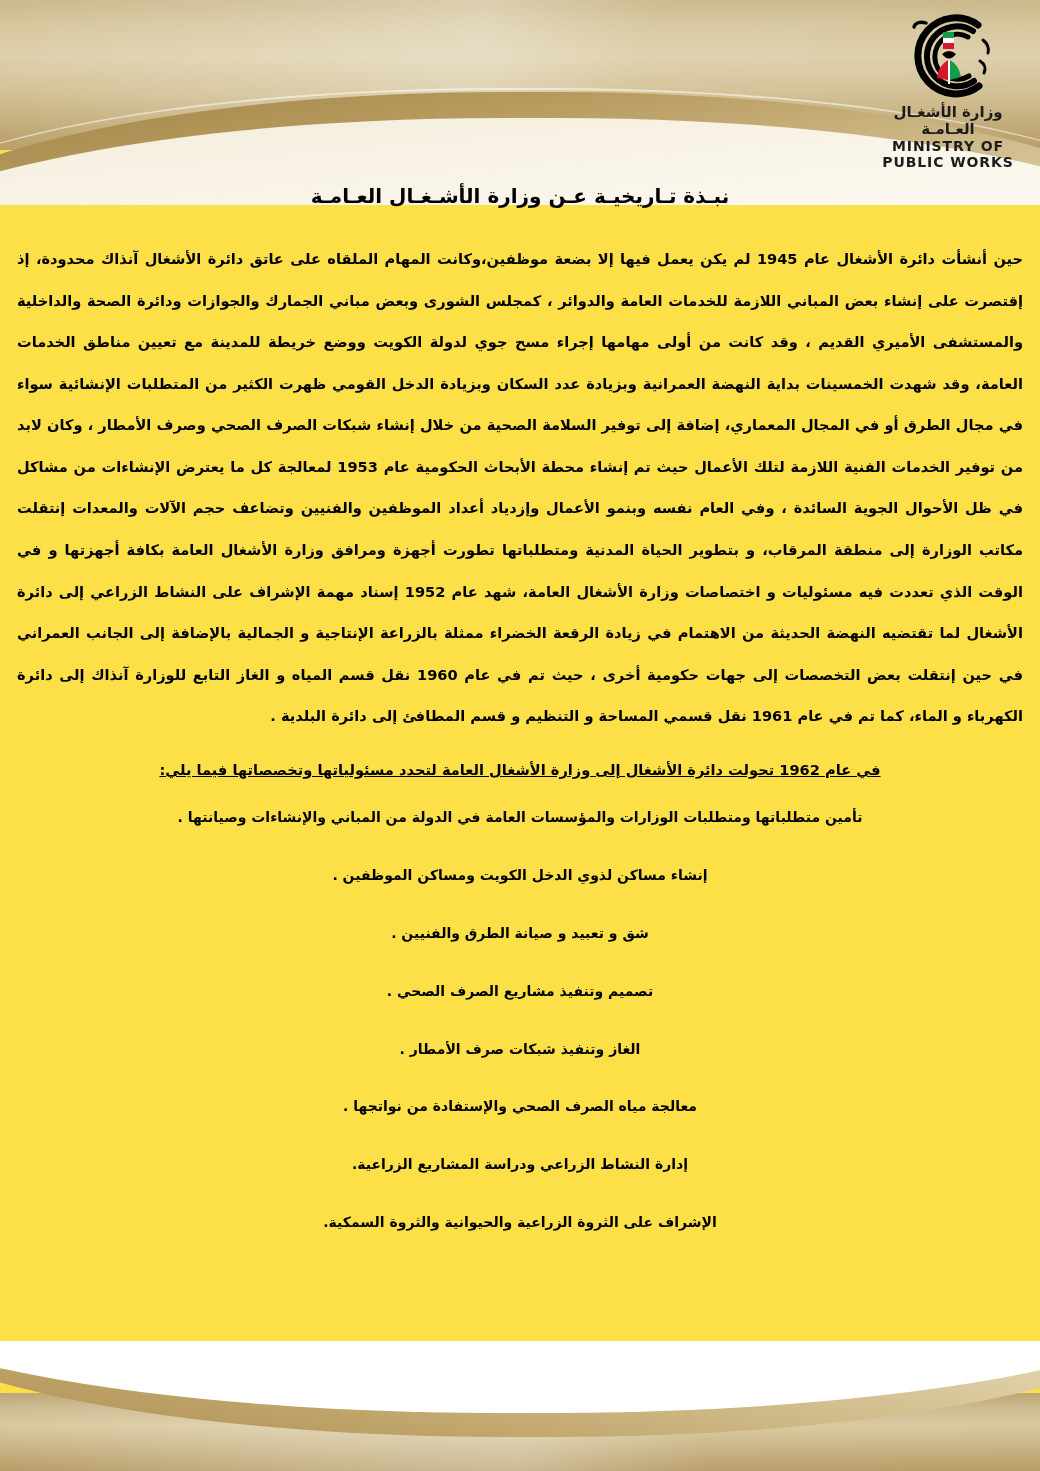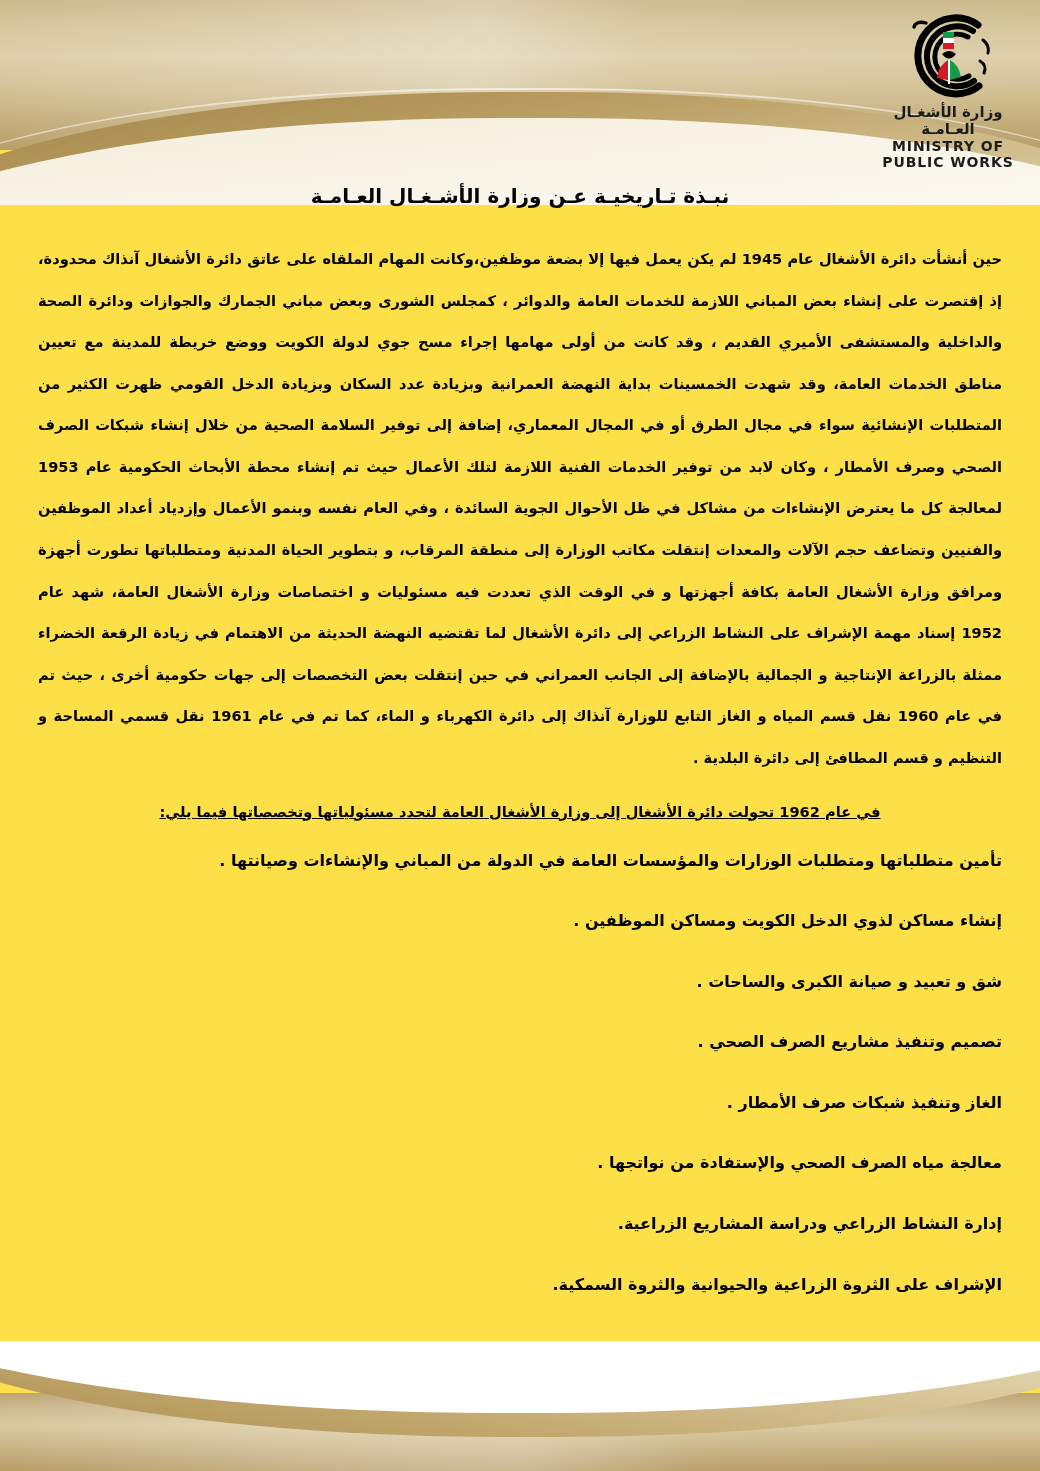--- a/index.html
+++ b/index.html
@@ -131,40 +131,41 @@
   }
   .doc-title {
     text-align: center;
     font-size: 20px;
     font-weight: bold;
     color: #000000;
     letter-spacing: 1.2px;
     margin: 0 0 30px 0;
   }
   .body-text {
-    padding: 0 38px;
+    padding: 0 17px;
   }
   .para {
     font-size: 14.6px;
     font-weight: bold;
     color: #000000;
     line-height: 2.85;
     text-align: justify;
     text-align-last: right;
     margin: 0 0 16px 0;
   }
   .list {
     list-style: none;
     margin: 8px 0 0 0;
     padding: 0;
   }
   .list-item {
-    font-size: 16px;
+    font-size: 14px;
     font-weight: bold;
     color: #000000;
+    text-align: center;
     line-height: 1.35;
     margin: 0 0 39px 0;
   }
   .intro-line {
     font-size: 14.6px;
     font-weight: bold;
     text-align: center;
     color: #000000;
     margin: 24px 0 30px 0;
     text-decoration: underline;
@@ -271,21 +272,21 @@
 
     <div class="body-text">
 
       <p class="para">حين أنشأت دائرة الأشغال عام 1945 لم يكن يعمل فيها إلا بضعة موظفين،وكانت المهام الملقاه على عاتق دائرة الأشغال آنذاك محدودة، إذ إقتصرت على إنشاء بعض المباني اللازمة للخدمات العامة والدوائر ، كمجلس الشورى وبعض مباني الجمارك والجوازات ودائرة الصحة والداخلية والمستشفى الأميري القديم ، وقد كانت من أولى مهامها إجراء مسح جوي لدولة الكويت ووضع خريطة للمدينة مع تعيين مناطق الخدمات العامة، وقد شهدت الخمسينات بداية النهضة العمرانية وبزيادة عدد السكان وبزيادة الدخل القومي ظهرت الكثير من المتطلبات الإنشائية سواء في مجال الطرق أو في المجال المعماري، إضافة إلى توفير السلامة الصحية من خلال إنشاء شبكات الصرف الصحي وصرف الأمطار ، وكان لابد من توفير الخدمات الفنية اللازمة لتلك الأعمال حيث تم إنشاء محطة الأبحاث الحكومية عام 1953 لمعالجة كل ما يعترض الإنشاءات من مشاكل في ظل الأحوال الجوية السائدة ، وفي العام نفسه وبنمو الأعمال وإزدياد أعداد الموظفين والفنيين وتضاعف حجم الآلات والمعدات إنتقلت مكاتب الوزارة إلى منطقة المرقاب، و بتطوير الحياة المدنية ومتطلباتها تطورت أجهزة ومرافق وزارة الأشغال العامة بكافة أجهزتها و في الوقت الذي تعددت فيه مسئوليات و اختصاصات وزارة الأشغال العامة، شهد عام 1952 إسناد مهمة الإشراف على النشاط الزراعي إلى دائرة الأشغال لما تقتضيه النهضة الحديثة من الاهتمام في زيادة الرقعة الخضراء ممثلة بالزراعة الإنتاجية و الجمالية بالإضافة إلى الجانب العمراني في حين إنتقلت بعض التخصصات إلى جهات حكومية أخرى ، حيث تم في عام 1960 نقل قسم المياه و الغاز التابع للوزارة آنذاك إلى دائرة الكهرباء و الماء، كما تم في عام 1961 نقل قسمي المساحة و التنظيم و قسم المطافئ إلى دائرة البلدية .</p>
 
       <p class="intro-line">في عام 1962 تحولت دائرة الأشغال إلى وزارة الأشغال العامة لتحدد مسئولياتها وتخصصاتها فيما يلي:</p>
 
       <ul class="list">
         <li class="list-item">تأمين متطلباتها ومتطلبات الوزارات والمؤسسات العامة في الدولة من المباني والإنشاءات وصيانتها .</li>
         <li class="list-item">إنشاء مساكن لذوي الدخل الكويت ومساكن الموظفين .</li>
-        <li class="list-item">شق و تعبيد و صيانة الكبرى والساحات .</li>
+        <li class="list-item">شق و تعبيد و صيانة الطرق والفنيين .</li>
         <li class="list-item">تصميم وتنفيذ مشاريع الصرف الصحي .</li>
         <li class="list-item">الغاز وتنفيذ شبكات صرف الأمطار .</li>
         <li class="list-item">معالجة مياه الصرف الصحي والإستفادة من نواتجها .</li>
         <li class="list-item">إدارة النشاط الزراعي ودراسة المشاريع الزراعية.</li>
         <li class="list-item">الإشراف على الثروة الزراعية والحيوانية والثروة السمكية.</li>
       </ul>
 
     </div>
   </div>
 

